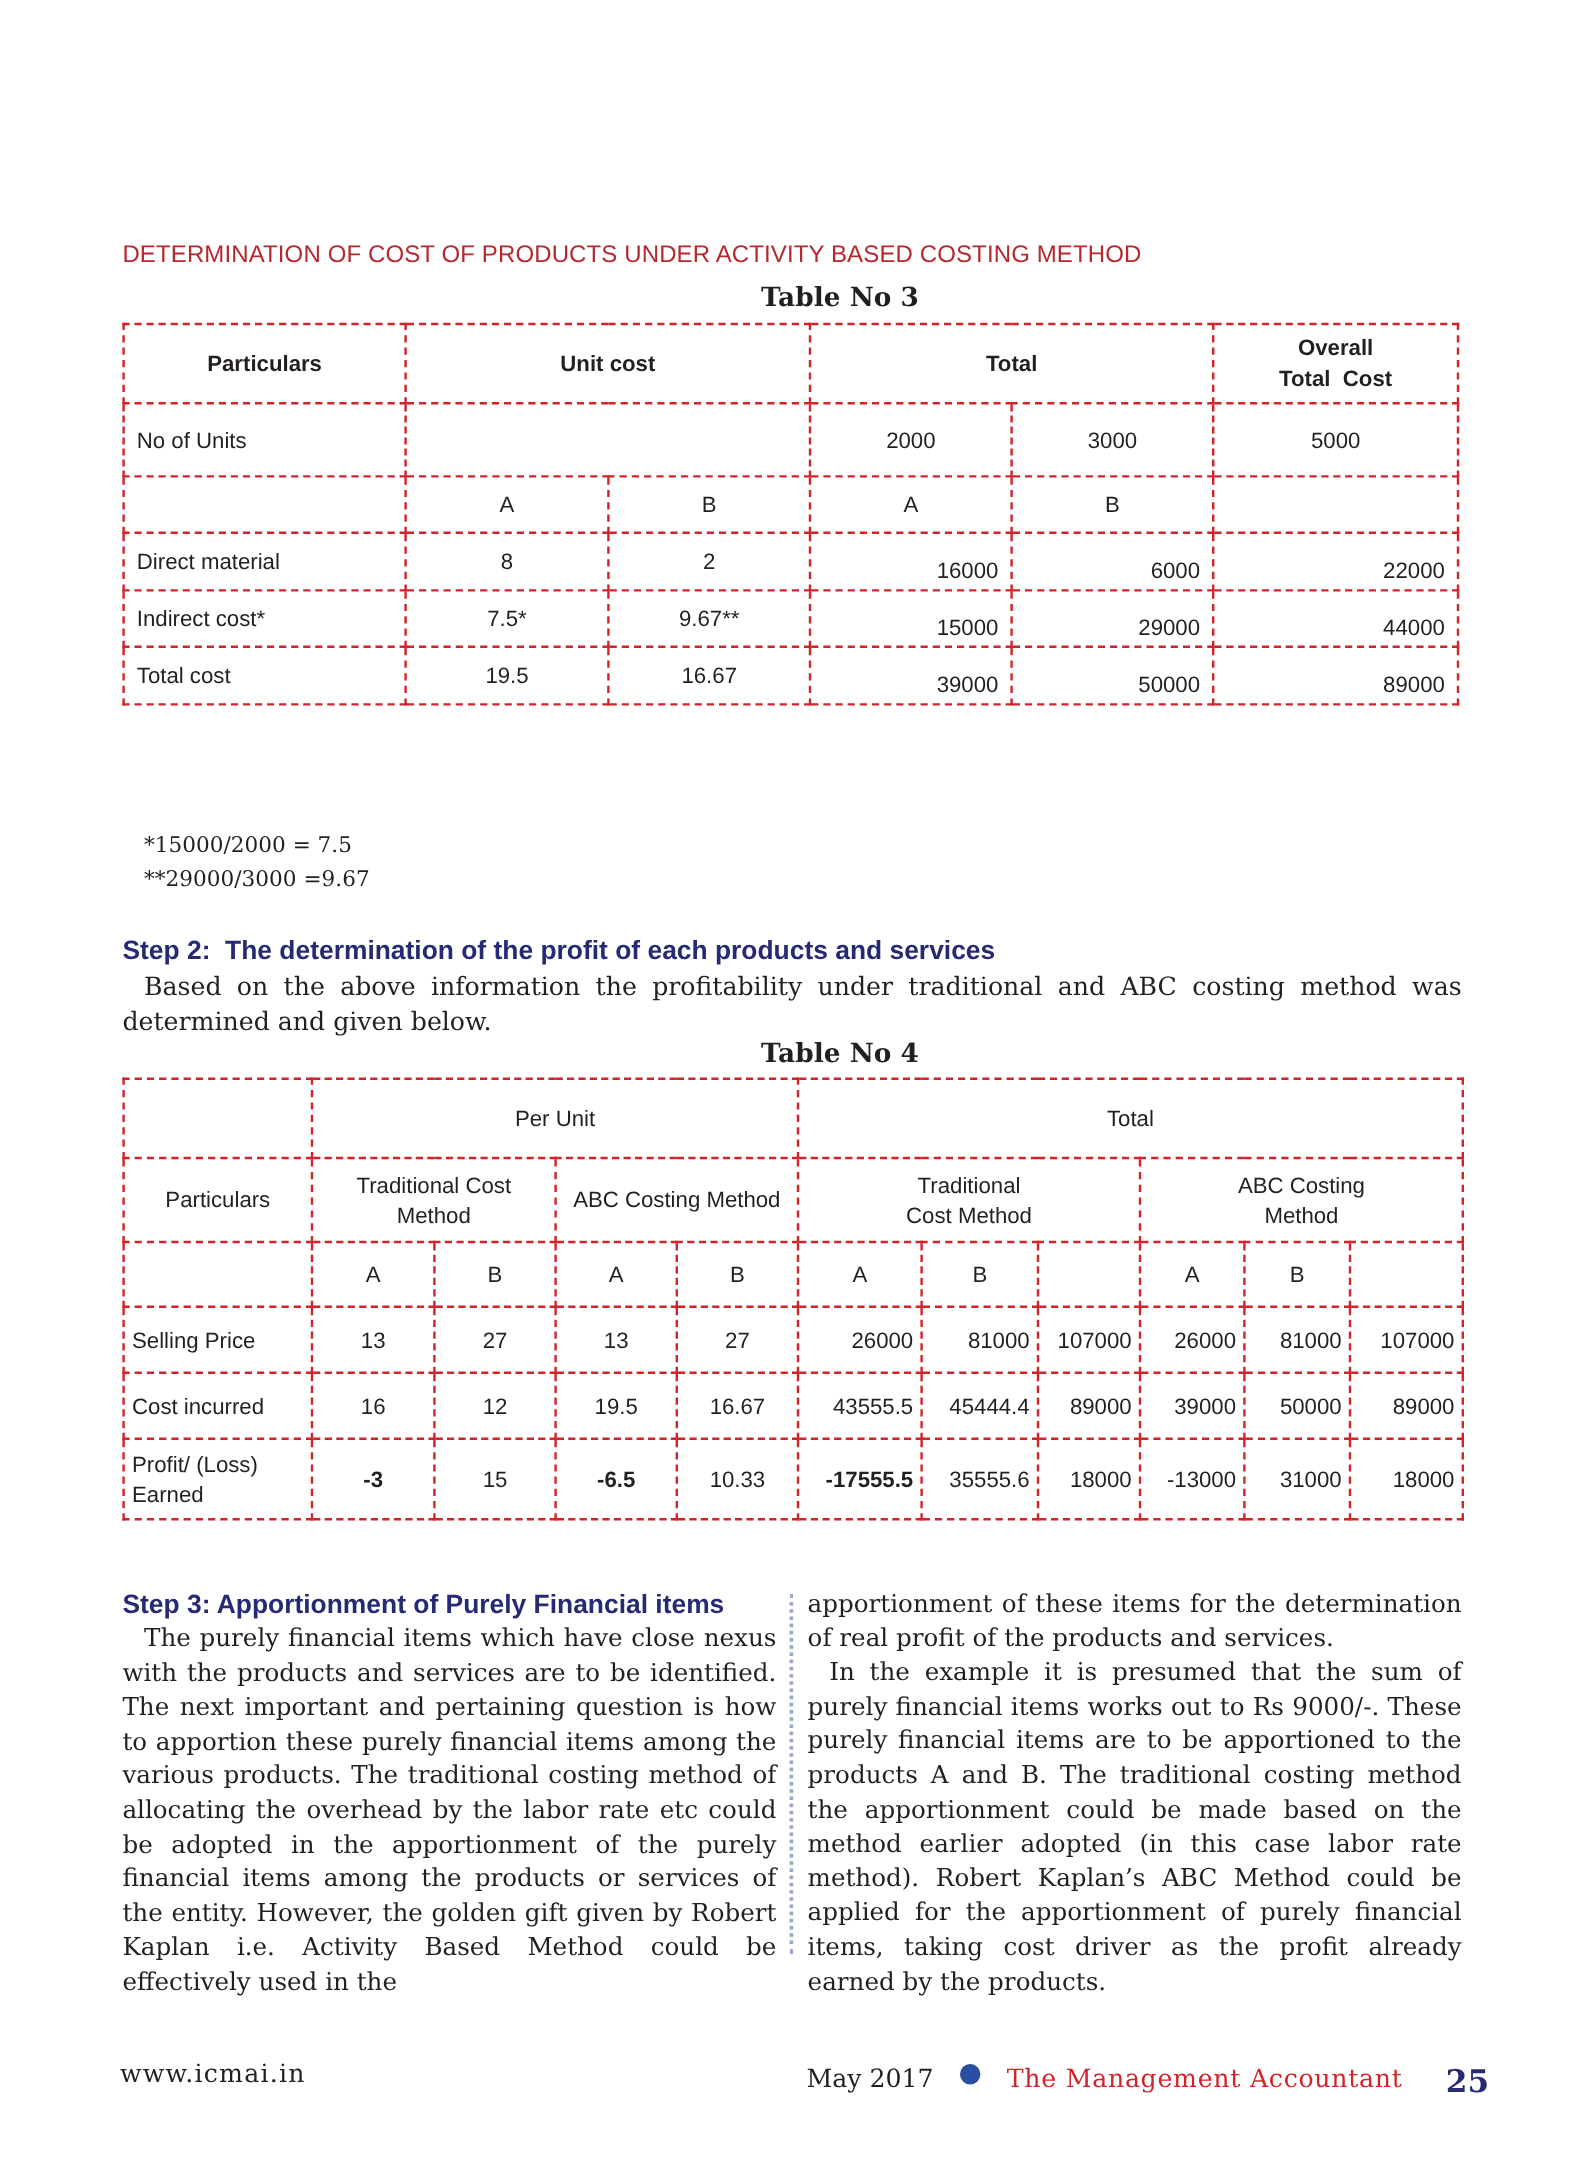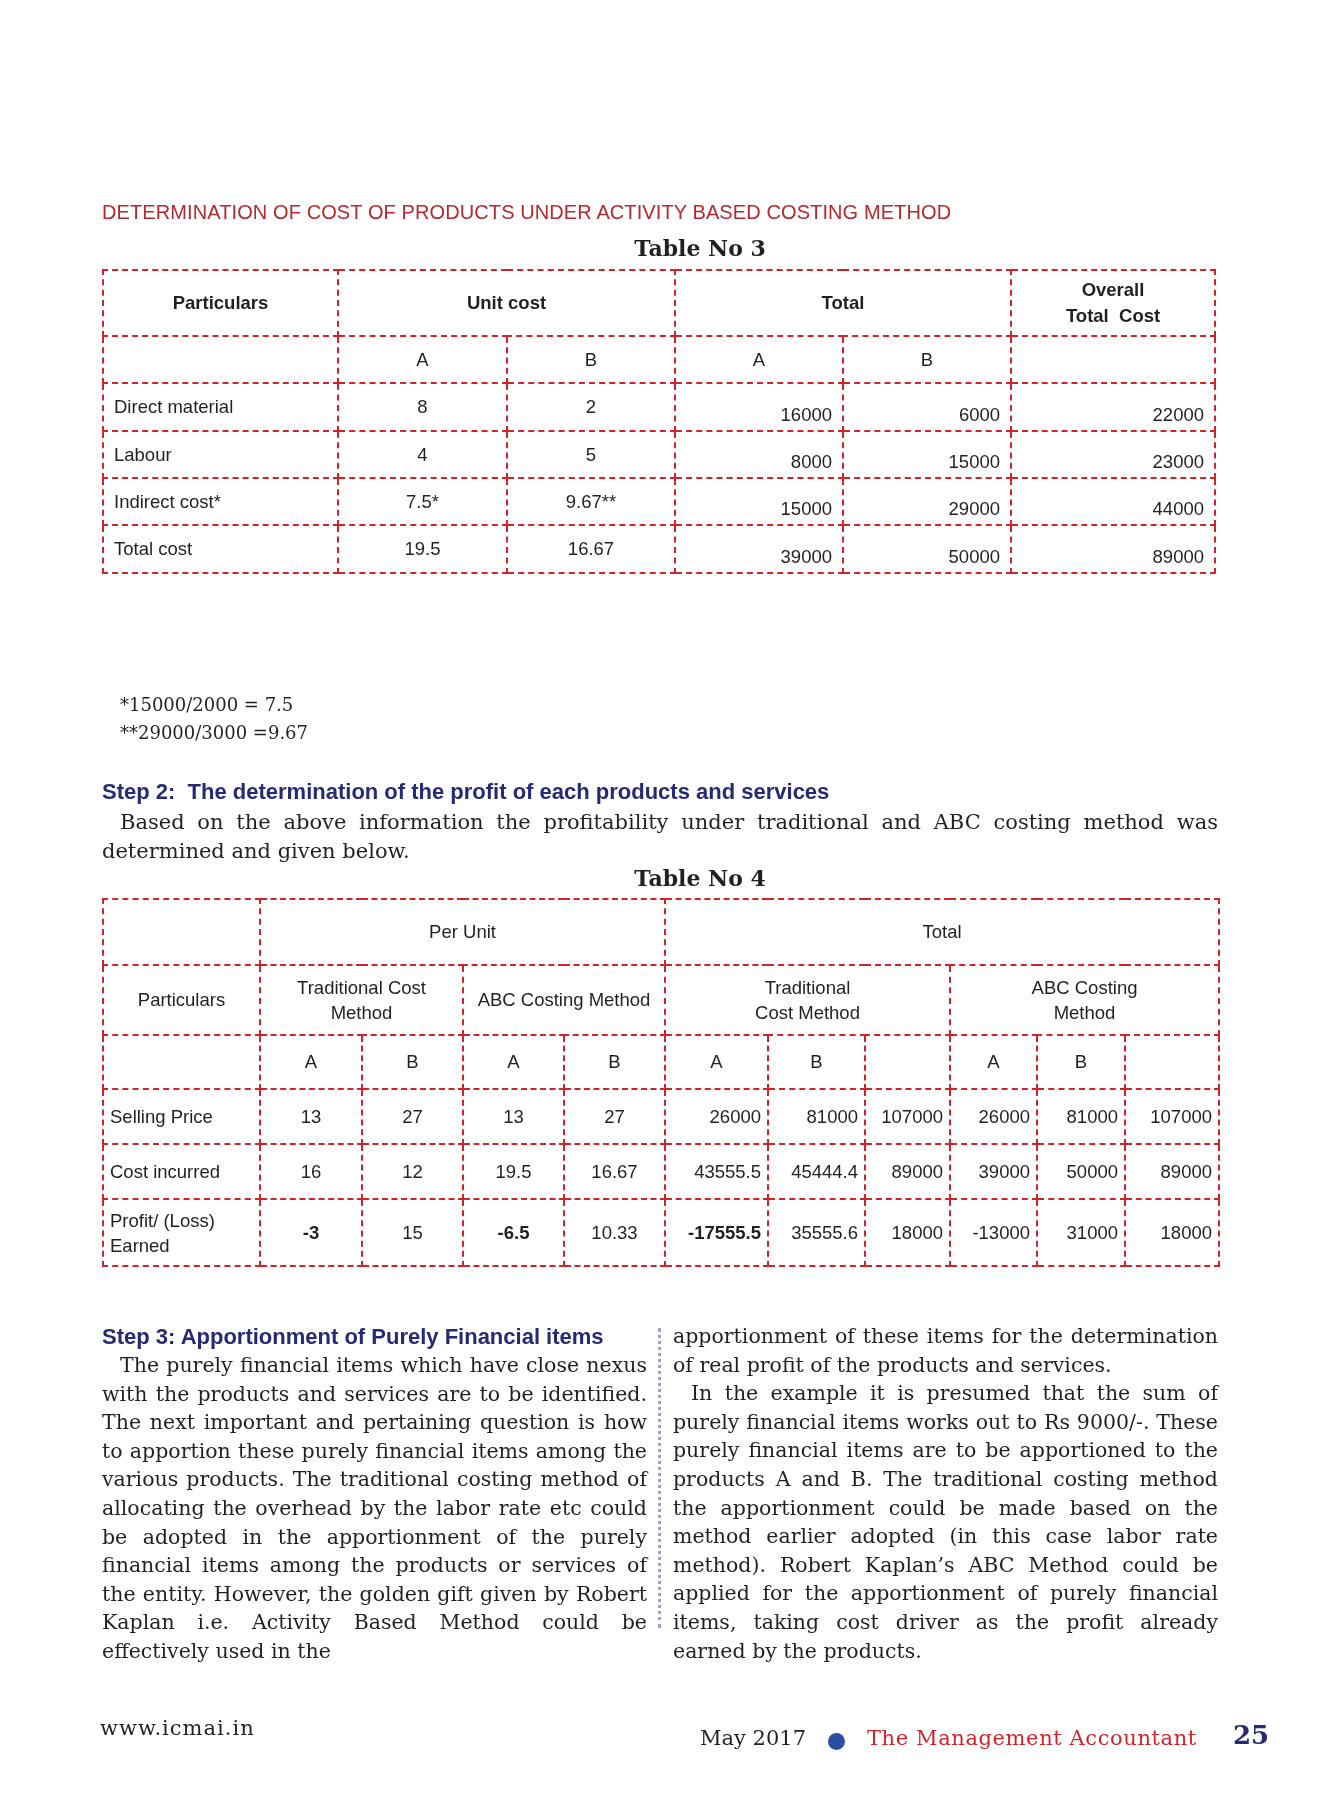--- a/index.html
+++ b/index.html
@@ -35,21 +35,21 @@
 
   #step3-col { left: 102px; top: 1322px; width: 545px; }
   #step3-col .step-heading { font-size: 22px; line-height: 29px; }
   .col-text { font-size: 20.5px; line-height: 28.6px; text-align: justify; }
   .col-text p { margin: 0; }
   .indent { text-indent: 18px; }
   #right-col { left: 673px; top: 1322px; width: 545px; }
   #col-divider { left: 658px; top: 1328px; height: 300px; border-left: 3px dotted #9aa6d2; }
 
   #footer-url { left: 100px; top: 1716px; font-size: 21px; letter-spacing: 1px; }
-  #footer-right { left: 700px; top: 1720px; font-size: 21px; display: flex; align-items: flex-end; gap: 22px; }
+  #footer-right { left: 672px; top: 1720px; font-size: 21px; display: flex; align-items: flex-start; gap: 22px; }
   #footer-dot { width: 17px; height: 17px; border-radius: 50%; background: #2a4ea0; display: inline-block; }
   #footer-mag { color: #d2232a; letter-spacing: 0.6px; }
   #footer-page { color: #262a75; font-weight: bold; font-size: 26px; margin-left: 14px; }
 </style>
 </head>
 <body>
 
 <div id="section-title" class="abs sans">DETERMINATION OF COST OF PRODUCTS UNDER ACTIVITY BASED COSTING METHOD</div>
 
 <div id="t3-caption" class="abs serif table-caption">Table No 3</div>
@@ -66,43 +66,42 @@
   <tbody>
       <tr style="height:66px">
     <td class="c b">Particulars</td>
     <td class="c b" colspan="2">Unit cost</td>
     <td class="c b" colspan="2">Total</td>
     <td class="c b" style="line-height:26px">
       <div>Overall</div>
       <div style="white-space:pre">Total  Cost</div>
     </td>
   </tr>
+  <tr style="height:61px">
+    <td class="l">No of Units</td>
+    <td colspan="2"></td>
+    <td class="c">2000</td>
+    <td class="c">3000</td>
+    <td class="c">5000</td>
+  </tr>
   <tr style="height:47px">
     <td></td>
     <td class="c">A</td>
     <td class="c">B</td>
     <td class="c">A</td>
     <td class="c">B</td>
     <td></td>
   </tr>
   <tr style="height:48px">
     <td class="l">Direct material</td>
     <td class="c">8</td>
     <td class="c">2</td>
     <td class="r bottom">16000</td>
     <td class="r bottom">6000</td>
     <td class="r bottom">22000</td>
-  </tr>
-  <tr style="height:47px">
-    <td class="l">Labour</td>
-    <td class="c">4</td>
-    <td class="c">5</td>
-    <td class="r bottom">8000</td>
-    <td class="r bottom">15000</td>
-    <td class="r bottom">23000</td>
   </tr>
   <tr style="height:47px">
     <td class="l">Indirect cost*</td>
     <td class="c">7.5*</td>
     <td class="c">9.67**</td>
     <td class="r bottom">15000</td>
     <td class="r bottom">29000</td>
     <td class="r bottom">44000</td>
   </tr>
   <tr style="height:48px">

